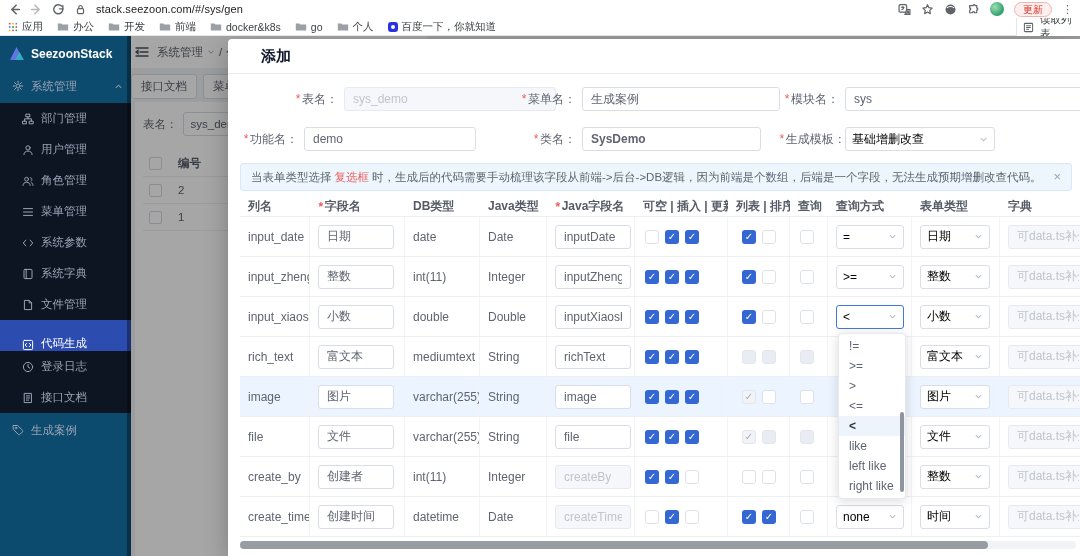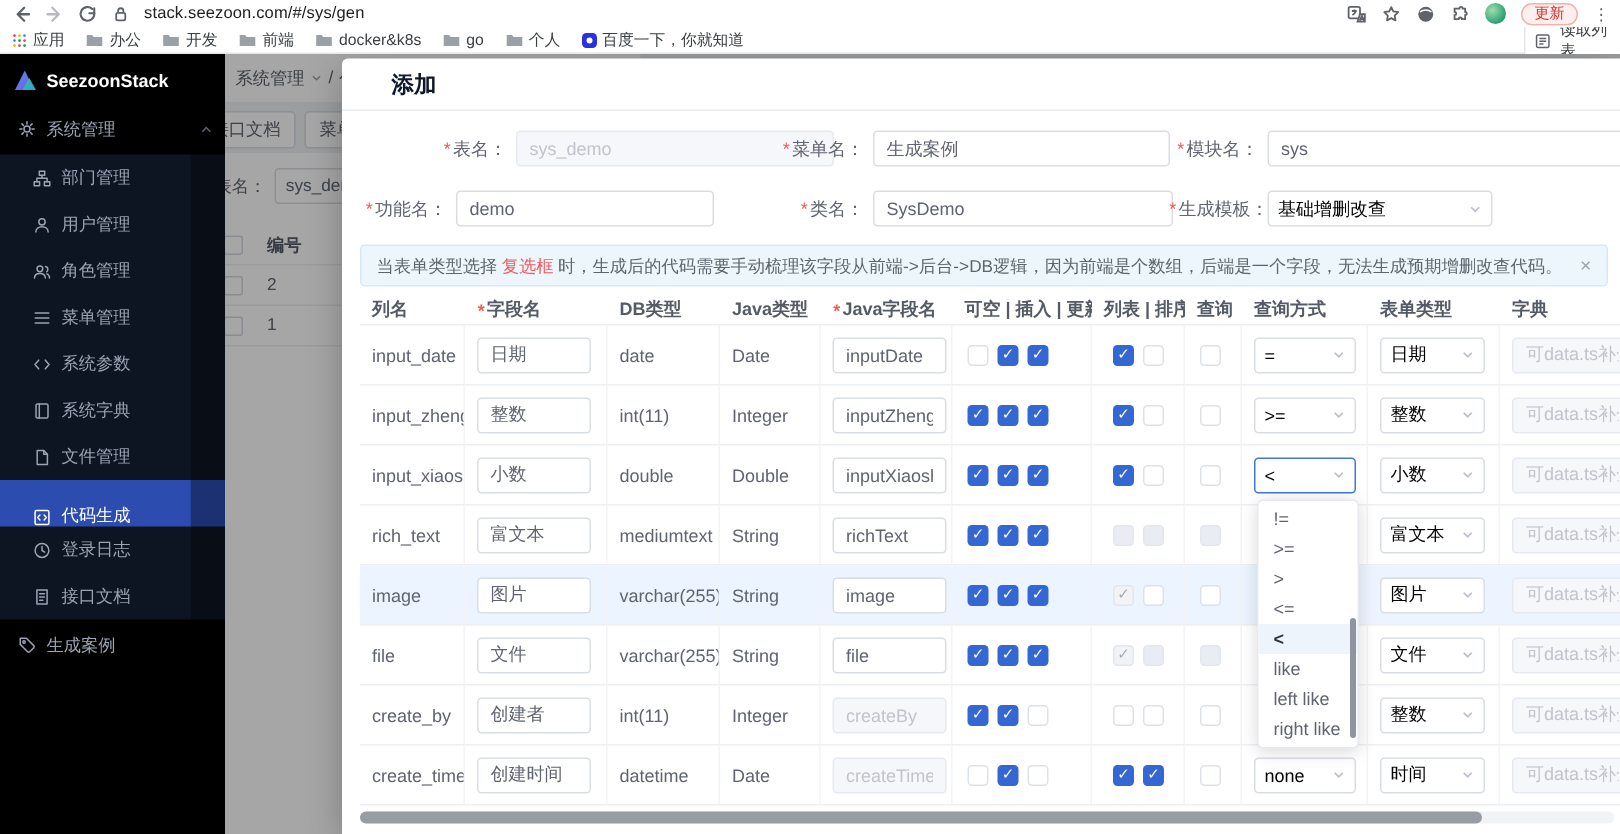--- a/index.html
+++ b/index.html
@@ -20,21 +20,21 @@
   .bm-row{height:18px;border-bottom:1px solid #e4e6e8;display:flex;align-items:center;padding:0 8px;gap:14px;font-size:10.5px;color:#3c4043;position:relative;}
   .bm-item{display:flex;align-items:center;gap:4px;white-space:nowrap;}
   .bm-folder{width:12px;height:10px;}
   .apps-grid{width:10px;height:10px;}
   .baidu-dot{width:10px;height:10px;border-radius:3px;background:#2932e1;position:relative;}
   .baidu-dot::after{content:"";position:absolute;left:3px;top:3px;width:4px;height:4px;border-radius:50%;background:#fff;}
   .bm-right{position:absolute;right:0;top:0;height:18px;display:flex;align-items:center;gap:6px;padding-left:6px;border-left:1px solid #e4e6e8;width:64px;overflow:hidden;background:#fff;}
   .rl-ic{width:11px;height:11px;color:#5f6368;flex:0 0 auto;}
 
   
-  .sidebar{position:absolute;left:0;top:36px;width:150px;bottom:0;background:#000000;z-index:10;overflow:hidden;}
+  .sidebar{position:absolute;left:0;top:36px;width:131px;bottom:0;background:#0c4a6e;z-index:10;overflow:hidden;}
   .brand{display:flex;align-items:center;gap:6px;padding:10px 8px 8px 10px;}
   .brand-logo{width:15px;height:15px;flex:0 0 auto;position:relative;}
   .brand-logo i{position:absolute;display:block;}
   .brand-logo .t1{left:0;top:1px;width:13px;height:13px;background:linear-gradient(135deg,#4c8bf5,#7b5bd6);clip-path:polygon(50% 0,100% 100%,0 100%);}
   .brand-logo .t2{left:5px;top:6px;width:9px;height:8px;background:linear-gradient(135deg,#39c6a0,#2e9ed8);clip-path:polygon(50% 0,100% 100%,0 100%);}
   .brand-name{color:#fff;font-size:12px;font-weight:bold;white-space:nowrap;}
   .side-item{display:flex;align-items:center;gap:7px;color:#9ba3b4;font-size:11.5px;padding:0 8px 0 12px;cursor:pointer;white-space:nowrap;}
   .side-item .mi{width:12px;height:12px;flex:0 0 auto;}
   .side-item.lv-top{height:34px;}
   .side-item.lv-sub{height:31px;padding-left:22px;}
@@ -374,21 +374,21 @@
         <span class="flabel" style="width:66px;"><i class="req">*</i><span>模块名：</span></span>
         <input class="tin" style="width: 245px;" value="sys">
       </div>
 
       <div class="fgroup" style="left:0;top:88px;">
         <span class="flabel" style="width:76px;"><i class="req">*</i><span>功能名：</span></span>
         <input class="tin" style="width: 172px;" value="demo">
       </div>
       <div class="fgroup" style="left:288px;top:88px;">
         <span class="flabel" style="width:66px;"><i class="req">*</i><span>类名：</span></span>
-        <input class="tin" style="width: 200px;" value="SysDemo">
+        <input class="tin" style="width: 179px; font-weight: bold;" value="SysDemo">
       </div>
       <div class="fgroup" style="left:551px;top:88px;">
         <span class="flabel" style="width:66px;text-align:right;"><i class="req">*</i><span>生成模板：</span></span>
         <span class="sel" style="width:150px;">
           <span>基础增删改查</span>
           <svg class="chev" viewBox="0 0 10 10" fill="none" stroke="currentColor" stroke-width="1.2">
               <path d="M2 3.5l3 3 3-3"></path>
             </svg>
         </span>
       </div>

